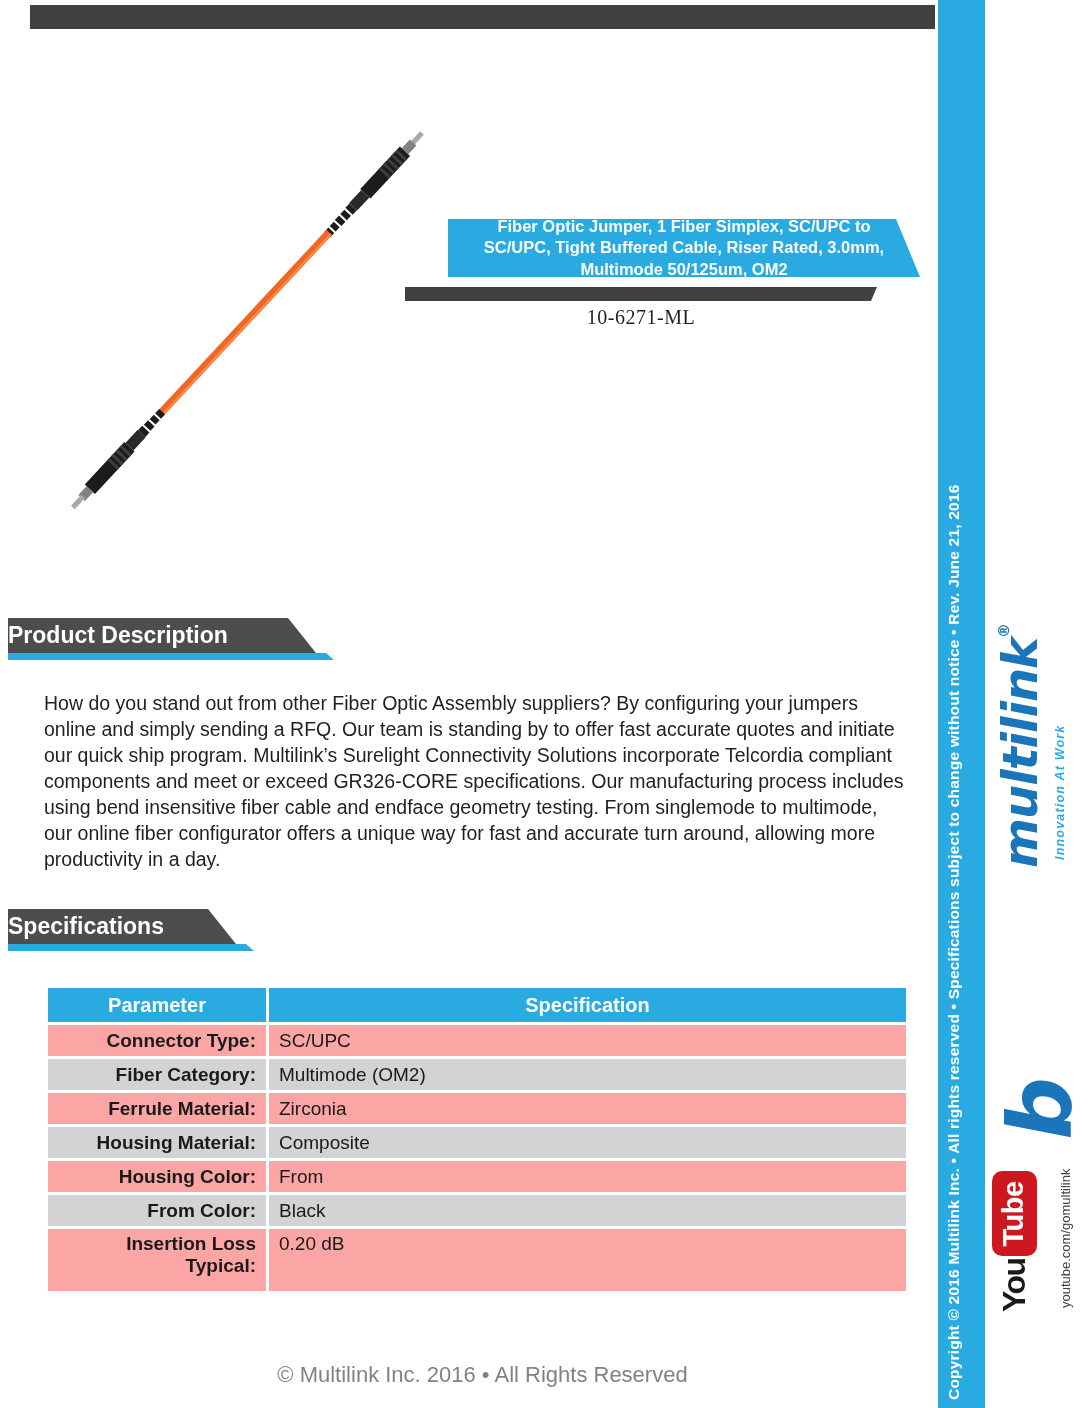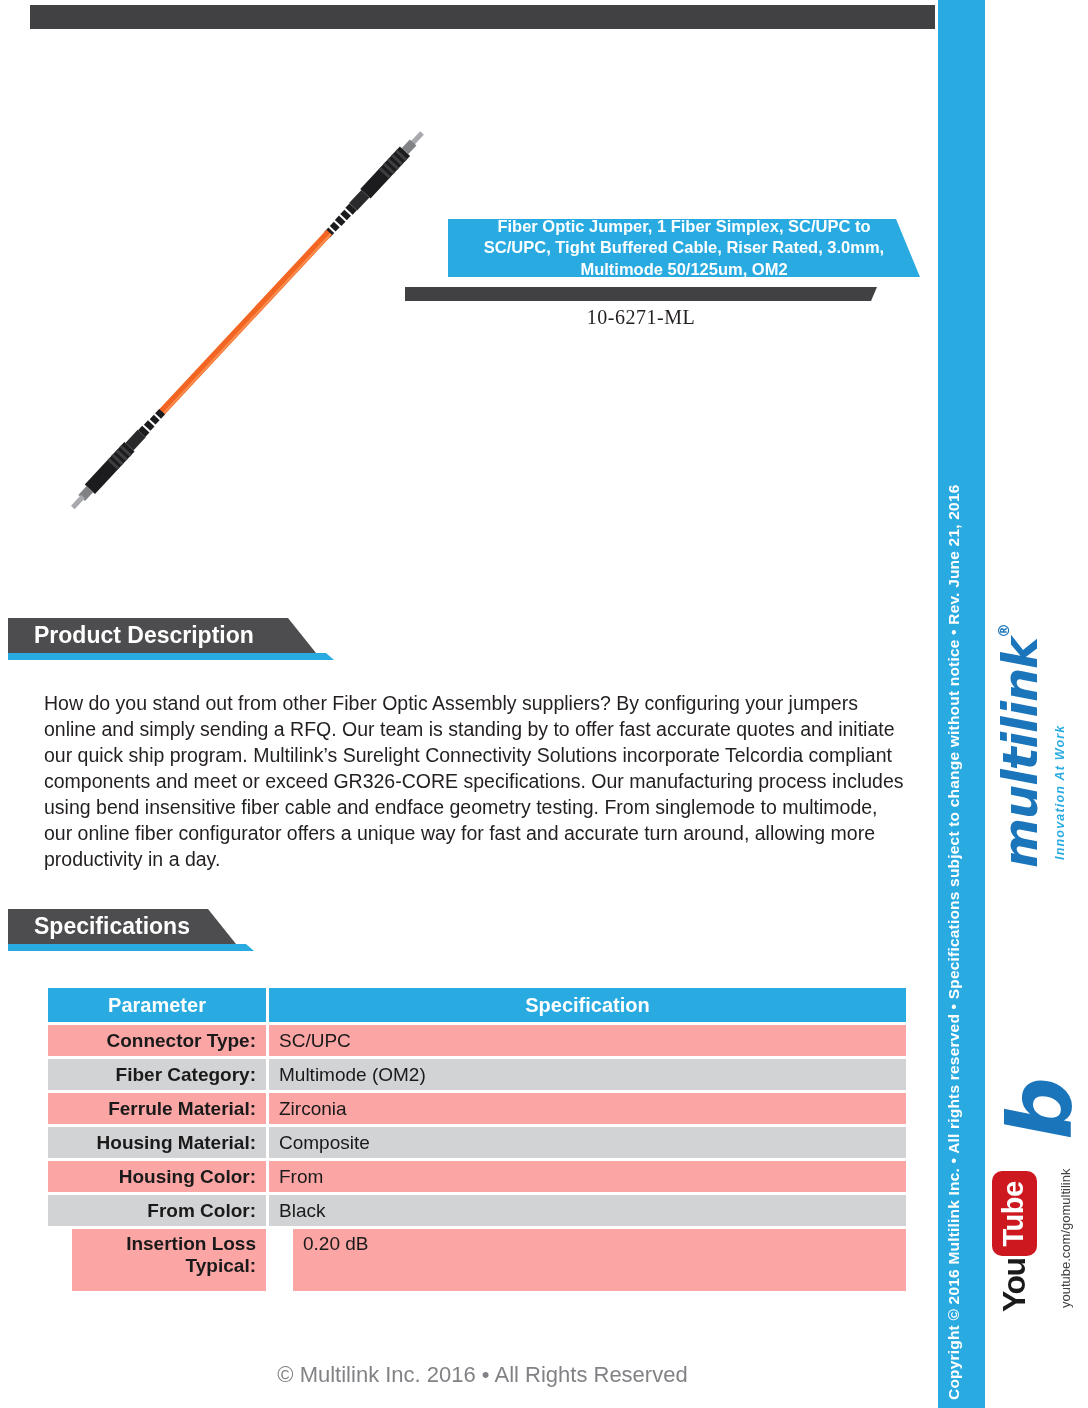--- a/index.html
+++ b/index.html
@@ -66,21 +66,21 @@
     clip-path:polygon(0 0, 100% 0, calc(100% - 6px) 100%, 0 100%); }
   .part-number {
     position:absolute; left:405px; top:306px; width:472px; text-align:center;
     font-size:20px; color:#231f20; letter-spacing:0.5px;font-family:Liberation Serif, serif;
   }
 
   
   .section-head {
     position:absolute; height:35px; background:#4d4d4f; color:#ffffff;
     font-weight:bold; font-size:23px; display:flex; align-items:center;
-    padding-left:26px; box-sizing:border-box;
+    box-sizing:border-box;
     clip-path:polygon(0 0, calc(100% - 28px) 0, 100% 100%, 0 100%);
   }
   .section-line {
     position:absolute; height:7px; background:#29abe2;
     clip-path:polygon(0 0, calc(100% - 8px) 0, 100% 100%, 0 100%);
   }
   .sec1 { left:8px; top:618px; width:308px; }
   .sec1-line { left:8px; top:653px; width:326px; }
   .sec2 { left:8px; top:909px; width:228px; }
   .sec2-line { left:8px; top:944px; width:246px; }
@@ -93,21 +93,21 @@
 
   
   .spec-table { position:absolute; left:48px; top:988px; width:858px; }
   .thead, .trow { display:grid; grid-template-columns:218px 1fr; gap:3px; margin-bottom:3px; }
   .cell { display:flex; align-items:center; padding:0 10px; box-sizing:border-box; min-height:31px; font-size:19px; }
   .thead .cell { background:#29abe2; color:#ffffff; font-weight:bold; font-size:20px; justify-content:center; min-height:34px; }
   .tparam { justify-content:flex-end; text-align:right; font-weight:bold; color:#1a1a1a; }
   .tspec { justify-content:flex-start; color:#1a1a1a; }
   .row-odd .cell { background:#fca5a5; }
   .row-even .cell { background:#d2d3d5; }
-  .trow-tall .cell { min-height:62px; align-items:flex-start; padding-top:4px;margin-left:24px; }
+  .trow-tall .cell { min-height:62px; align-items:flex-start; padding-top:4px; }
 
   
   .footer {
     position:absolute; left:30px; top:1362px; width:905px; text-align:center;
     font-size:22px; color:#808285;
   }
 </style>
 </head>
 <body>
 

